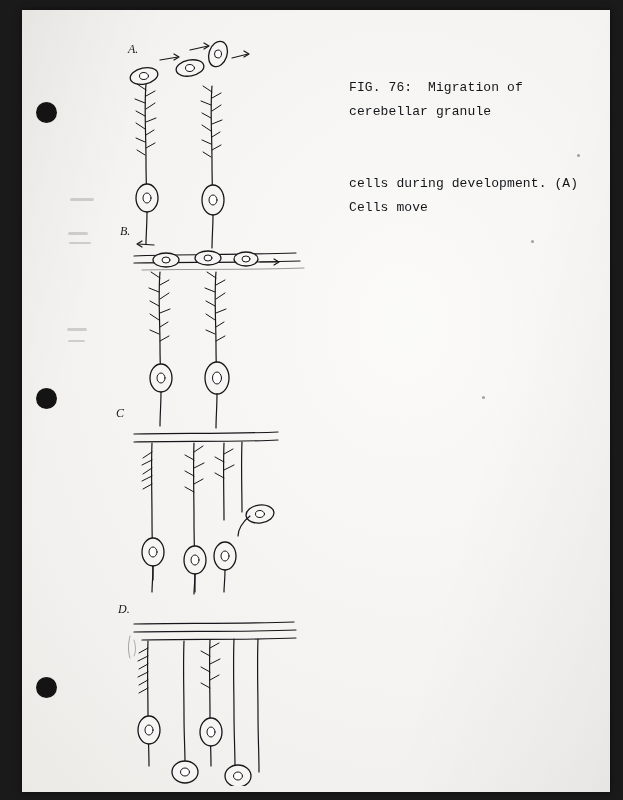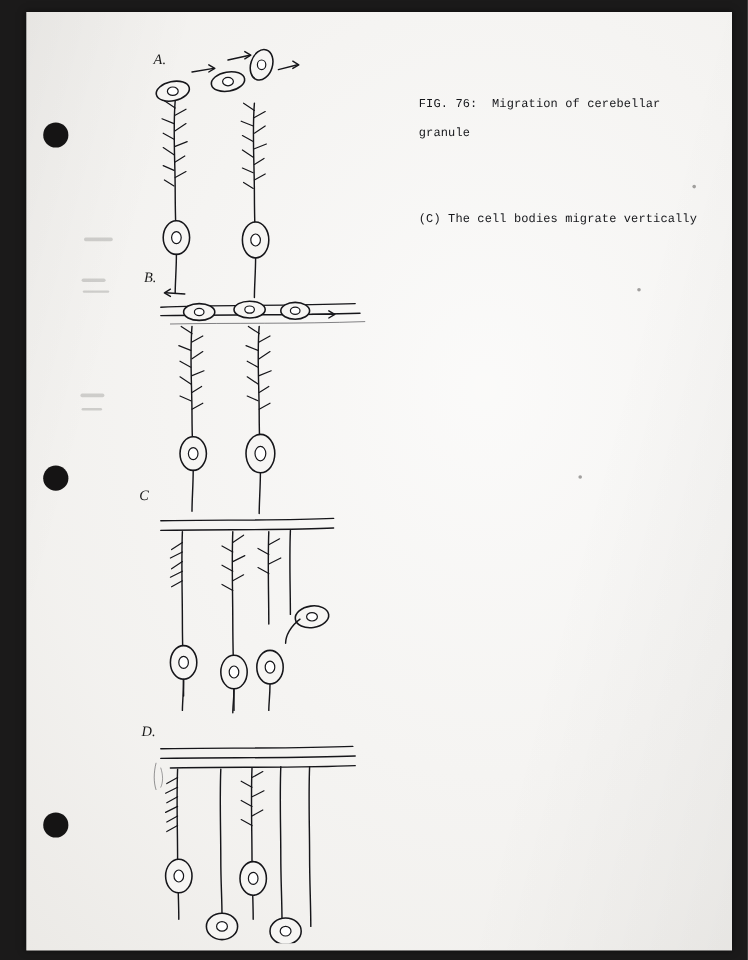--- a/index.html
+++ b/index.html
@@ -41,21 +41,21 @@
   }
   #hole-1 { top: 92px; }
   #hole-2 { top: 378px; }
   #hole-3 { top: 667px; }
 
   #caption {
     position: absolute;
     left: 327px;
     top: 18px;
     width: 245px;
-    font-size: 10px;
+    font-size: 13px;
     line-height: 24px;
     color: #15161a;
     letter-spacing: 0.1px;
     white-space: pre-wrap;
   }
   #caption .line { display: block; }
 
   #figure {
     position: absolute;
     left: 60px;
@@ -101,21 +101,21 @@
   <div class="smudge" style="left:46px; top:222px; width:20px; height:3px;"></div>
   <div class="smudge" style="left:47px; top:232px; width:22px; height:2px;"></div>
   <div class="smudge" style="left:45px; top:318px; width:20px; height:3px;"></div>
   <div class="smudge" style="left:46px; top:330px; width:17px; height:2px;"></div>
   <div class="speck" style="left:509px; top:230px; width:3px; height:3px;"></div>
   <div class="speck" style="left:460px; top:386px; width:3px; height:3px;"></div>
   <div class="speck" style="left:555px; top:144px; width:3px; height:3px;"></div>
 
   <div id="caption">
     <span class="line">FIG. 76:  Migration of cerebellar granule</span>
-    <span class="line">(C) The cell bodies migrate vertically</span>
+    <span class="line">cells during development. (A) Cells move</span>
   </div>
 
   <div id="figure">
 
     <div class="panel-label" style="left:46px; top:18px;">A.</div>
     <div class="panel-label" style="left:38px; top:200px;">B.</div>
     <div class="panel-label" style="left:34px; top:382px;">C</div>
     <div class="panel-label" style="left:36px; top:578px;">D.</div>
 
     <svg width="250" height="762" viewBox="0 0 250 762">

